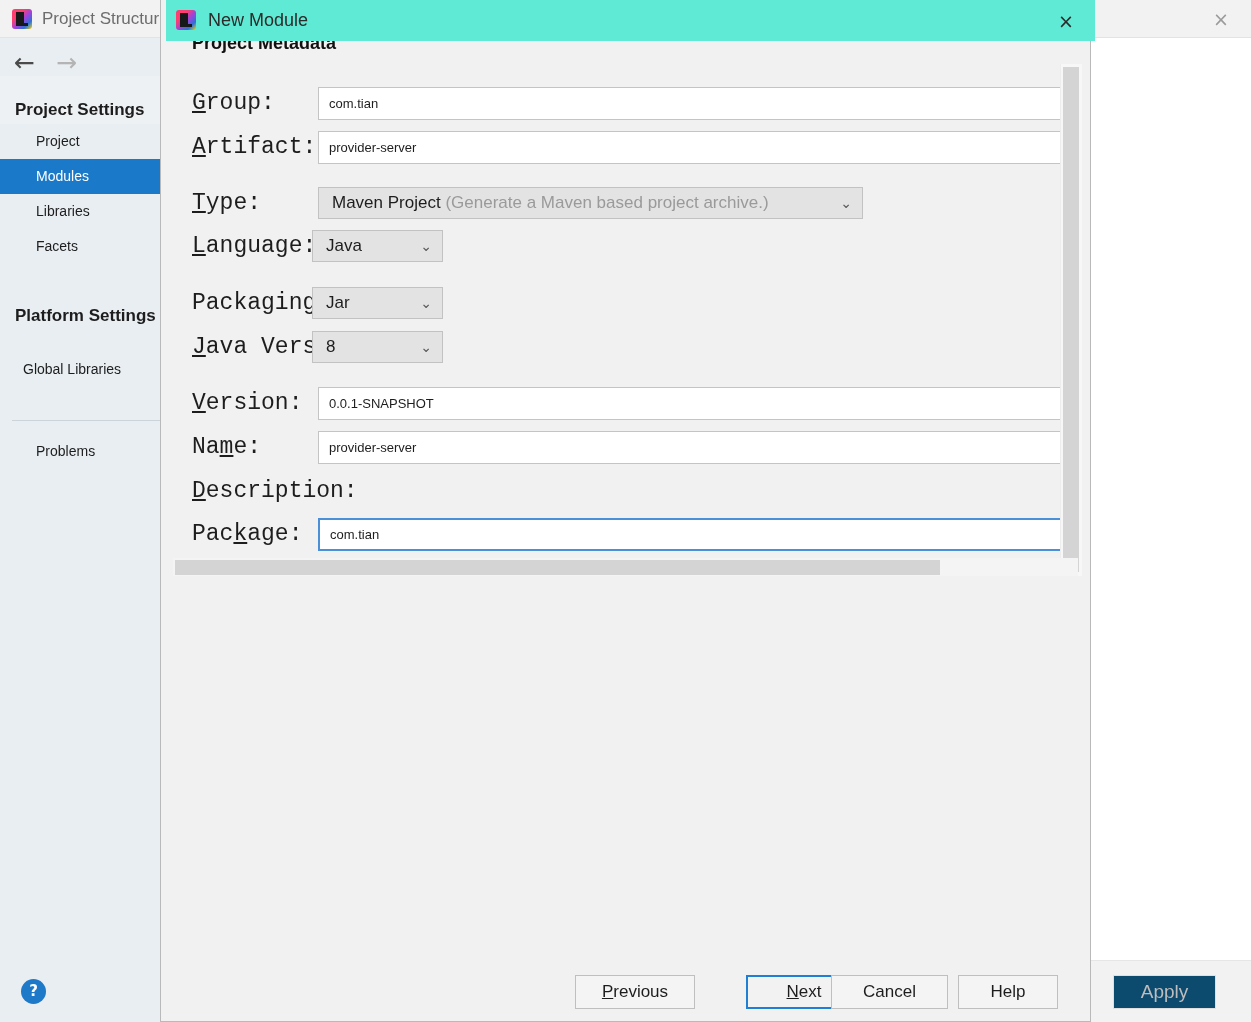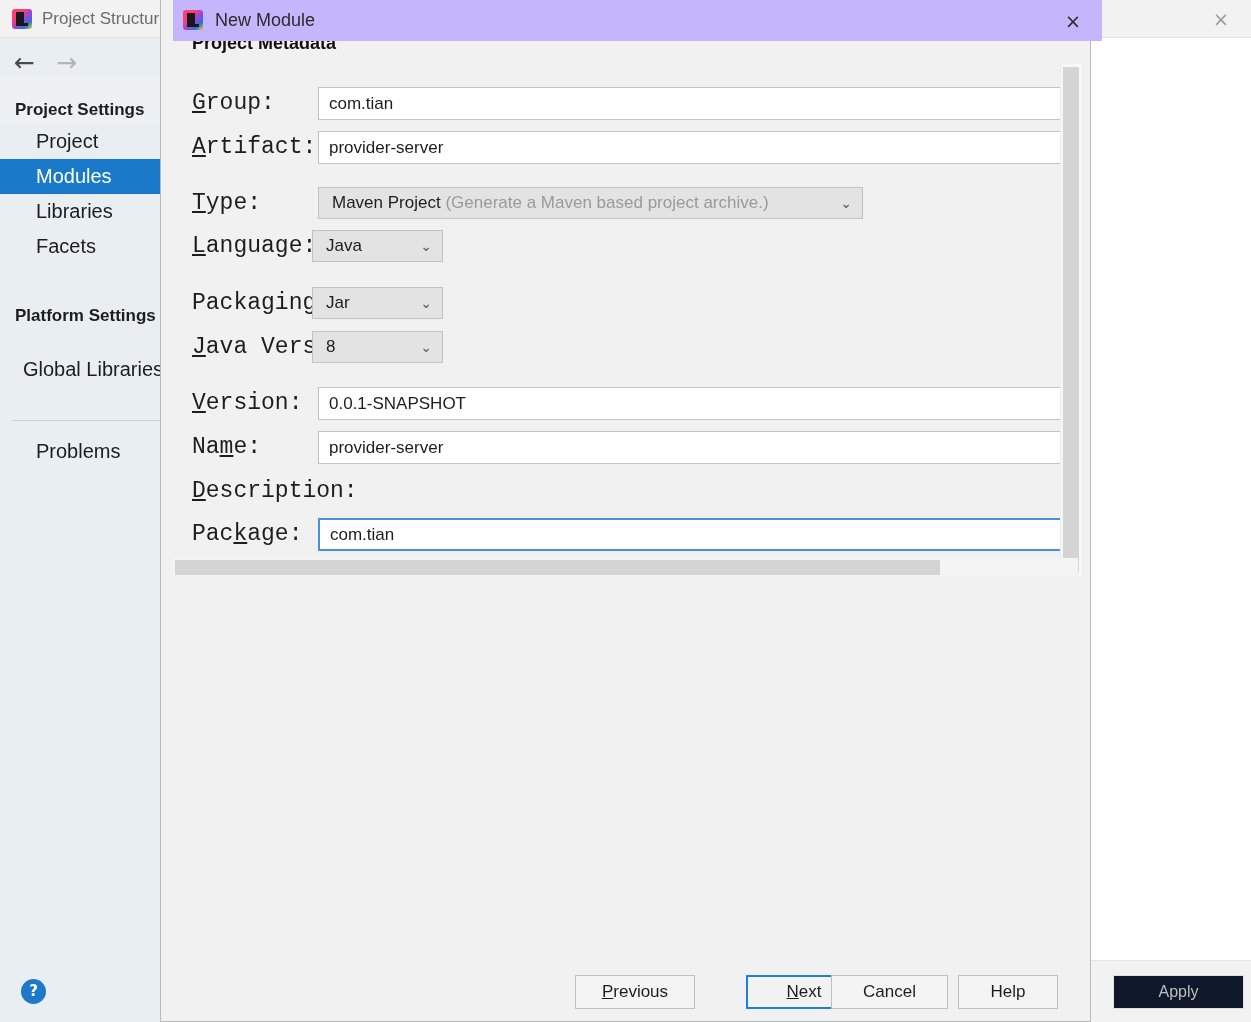--- a/index.html
+++ b/index.html
@@ -49,61 +49,61 @@
   }
   #nav-back { left: 14px; }
   #nav-fwd  { left: 56px; color: #b4b4b4; }
 
   .ps-group-header {
     position: absolute; left: 15px; font-size: 17px; font-weight: bold;
     color: #1d1d1d; white-space: nowrap;
   }
   .ps-item {
     position: absolute; left: 0; width: 163px; height: 35px;
-    font-size: 20px; color: #1d1d1d;
+    font-size: 14px; color: #1d1d1d;
     padding-left: 36px; line-height: 35px; white-space: nowrap;
   }
   .ps-item.selected {
     background: #1a79c8; color: #ffffff;
   }
   #ps-divider {
     position: absolute; left: 12px; top: 420px; width: 151px; height: 1px;
     background: #ccd3d9;
   }
   #ps-help-btn {
     position: absolute; left: 21px; top: 979px; width: 25px; height: 25px;
     border-radius: 50%; background: #1e79c8;
     color: #fff; font-size: 15px; font-weight: bold;
     text-align: center; line-height: 25px;
     font-family: "DejaVu Sans", sans-serif;
   }
   #ps-apply-btn {
-    position: absolute; left: 1113px; top: 975px; width: 131px; height: 34px;
-    border: 1px solid #e0e0e0; background: #0f172a;
-    color: #bdbdbd; font-size: 16px; text-align: center; line-height: 32px;
+    position: absolute; left: 1113px; top: 975px; width: 103px; height: 34px;
+    border: 1px solid #e0e0e0; background: #0c4a6e;
+    color: #bdbdbd; font-size: 19px; text-align: center; line-height: 32px;
   }
   #ps-content-area {
     position: absolute; left: 164px; top: 38px; right: 0; bottom: 0;
     background: #ffffff;
   }
   #ps-bottom-bar {
     position: absolute; left: 164px; bottom: 0; right: 0; height: 62px;
     background: #f2f2f2; border-top: 1px solid #e6e6e6;
   }
 
   
   #new-module-dialog {
     position: absolute; left: 160px; top: 0; width: 931px; height: 1022px;
     background: #f1f1f1;
     border: 1px solid #b9b9b9;
     border-top: none;
   }
   #nm-titlebar {
-    position: absolute; left: 12px; top: 0; width: 929px; height: 41px;
-    background: #c4b5fd;
+    position: absolute; left: 5px; top: 0; width: 929px; height: 41px;
+    background: #5eead4;
   }
   #nm-app-icon { position: absolute; left: 10px; top: 10px; width: 20px; height: 20px; }
   #nm-title {
     position: absolute; left: 42px; top: 10px;
     font-size: 18px; color: #2b2b2b; white-space: nowrap;
   }
   #nm-close {
     position: absolute; right: 16px; top: 8px; width: 26px; height: 26px;
     text-align: center; line-height: 26px; font-size: 19px; color: #2b2b2b;
     font-family: "DejaVu Sans", sans-serif;
@@ -122,21 +122,21 @@
   .frow { position: absolute; left: 0; width: 905px; height: 34px; }
   .flabel {
     position: absolute; left: 18px; top: 0;
     font-size: 23px; color: #1d1d1d; white-space: nowrap; line-height: 34px; font-family: Liberation Mono, monospace;
   }
   .flabel u { text-decoration: underline; }
 
   .ftext {
     position: absolute; left: 144px; top: 1px; width: 745px; height: 33px;
     background: #ffffff; border: 1px solid #c4c4c4;
-    font-size: 17px; color: #1d1d1d; padding-left: 10px; line-height: 31px;
+    font-size: 13px; color: #1d1d1d; padding-left: 10px; line-height: 31px;
     white-space: nowrap; overflow: hidden;
   }
   .ftext.focused { border: 2px solid #4a90d9; line-height: 29px; }
 
   .fcombo {
     position: absolute; top: 1px; height: 32px;
     background: #e3e3e3; border: 1px solid #c2c2c2;
     font-size: 17px; color: #1d1d1d; padding-left: 13px; line-height: 30px;
     white-space: nowrap; overflow: hidden;
   }

